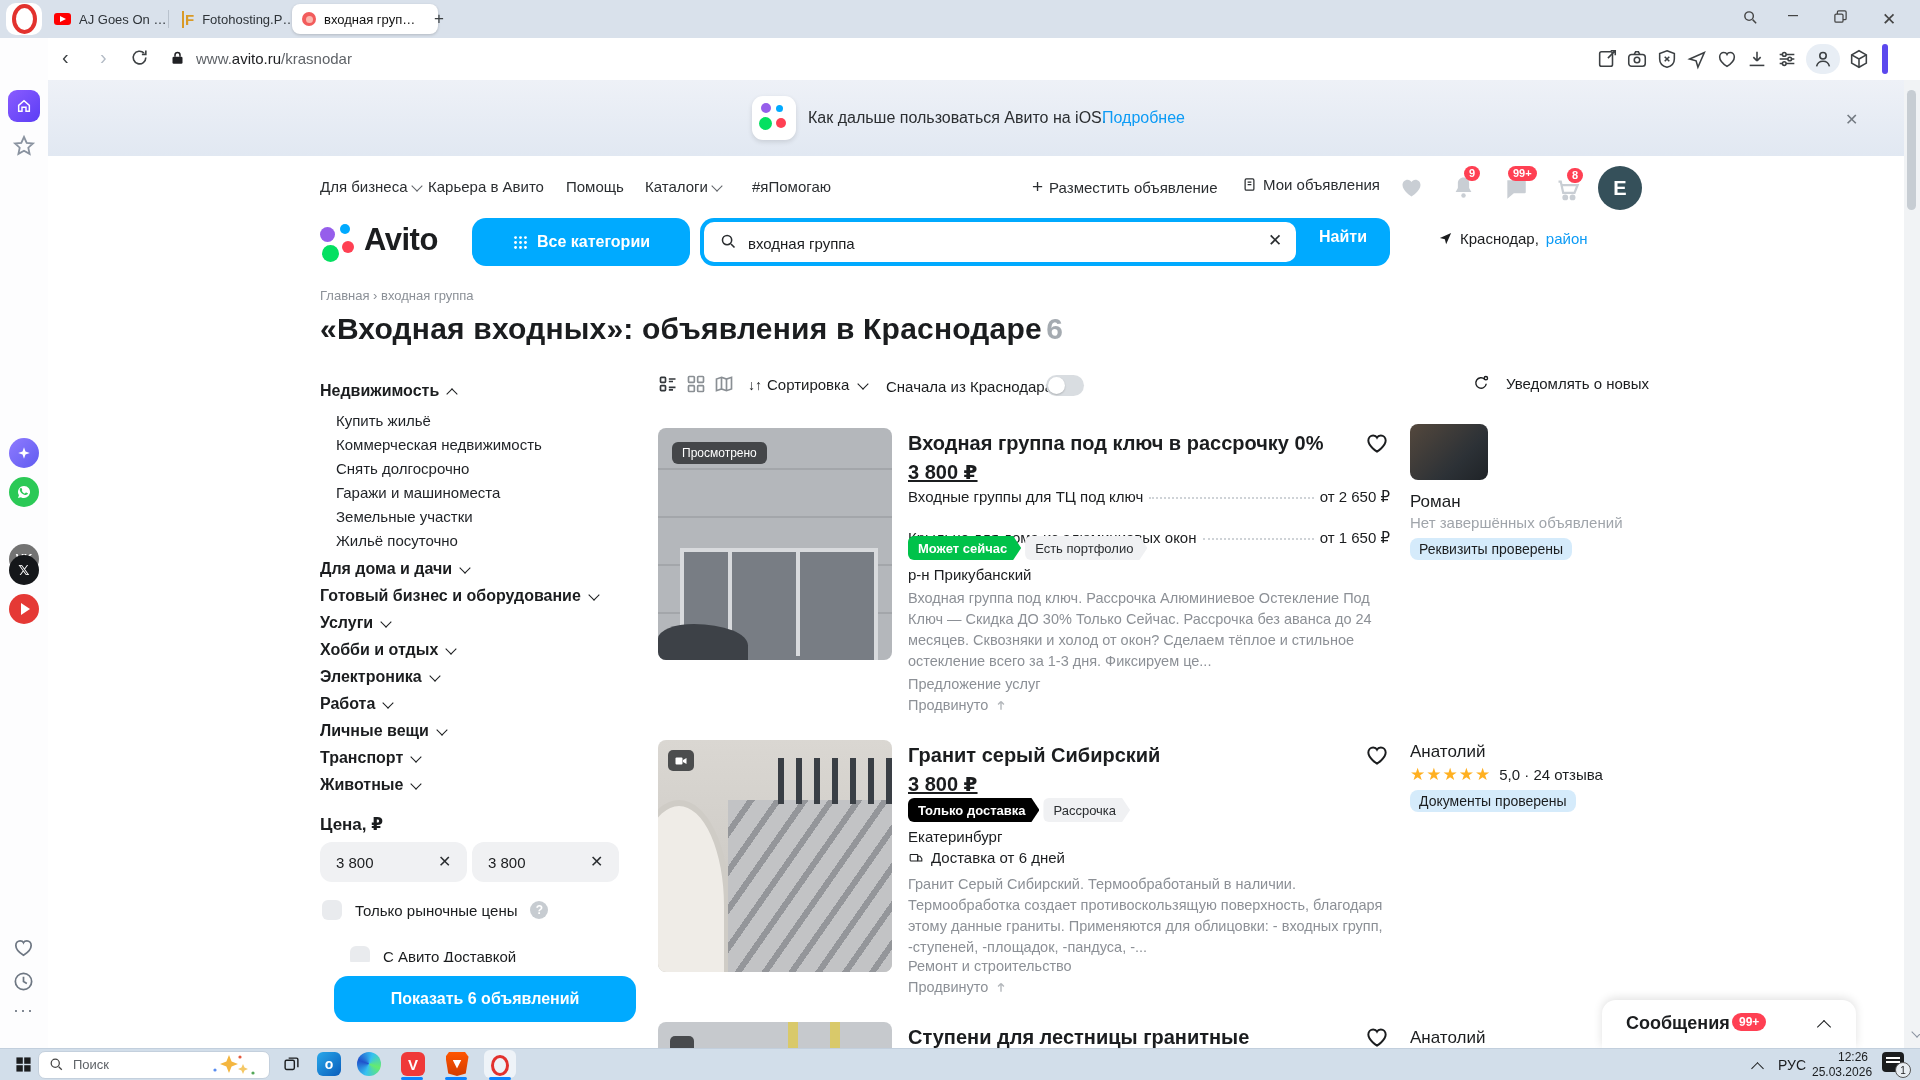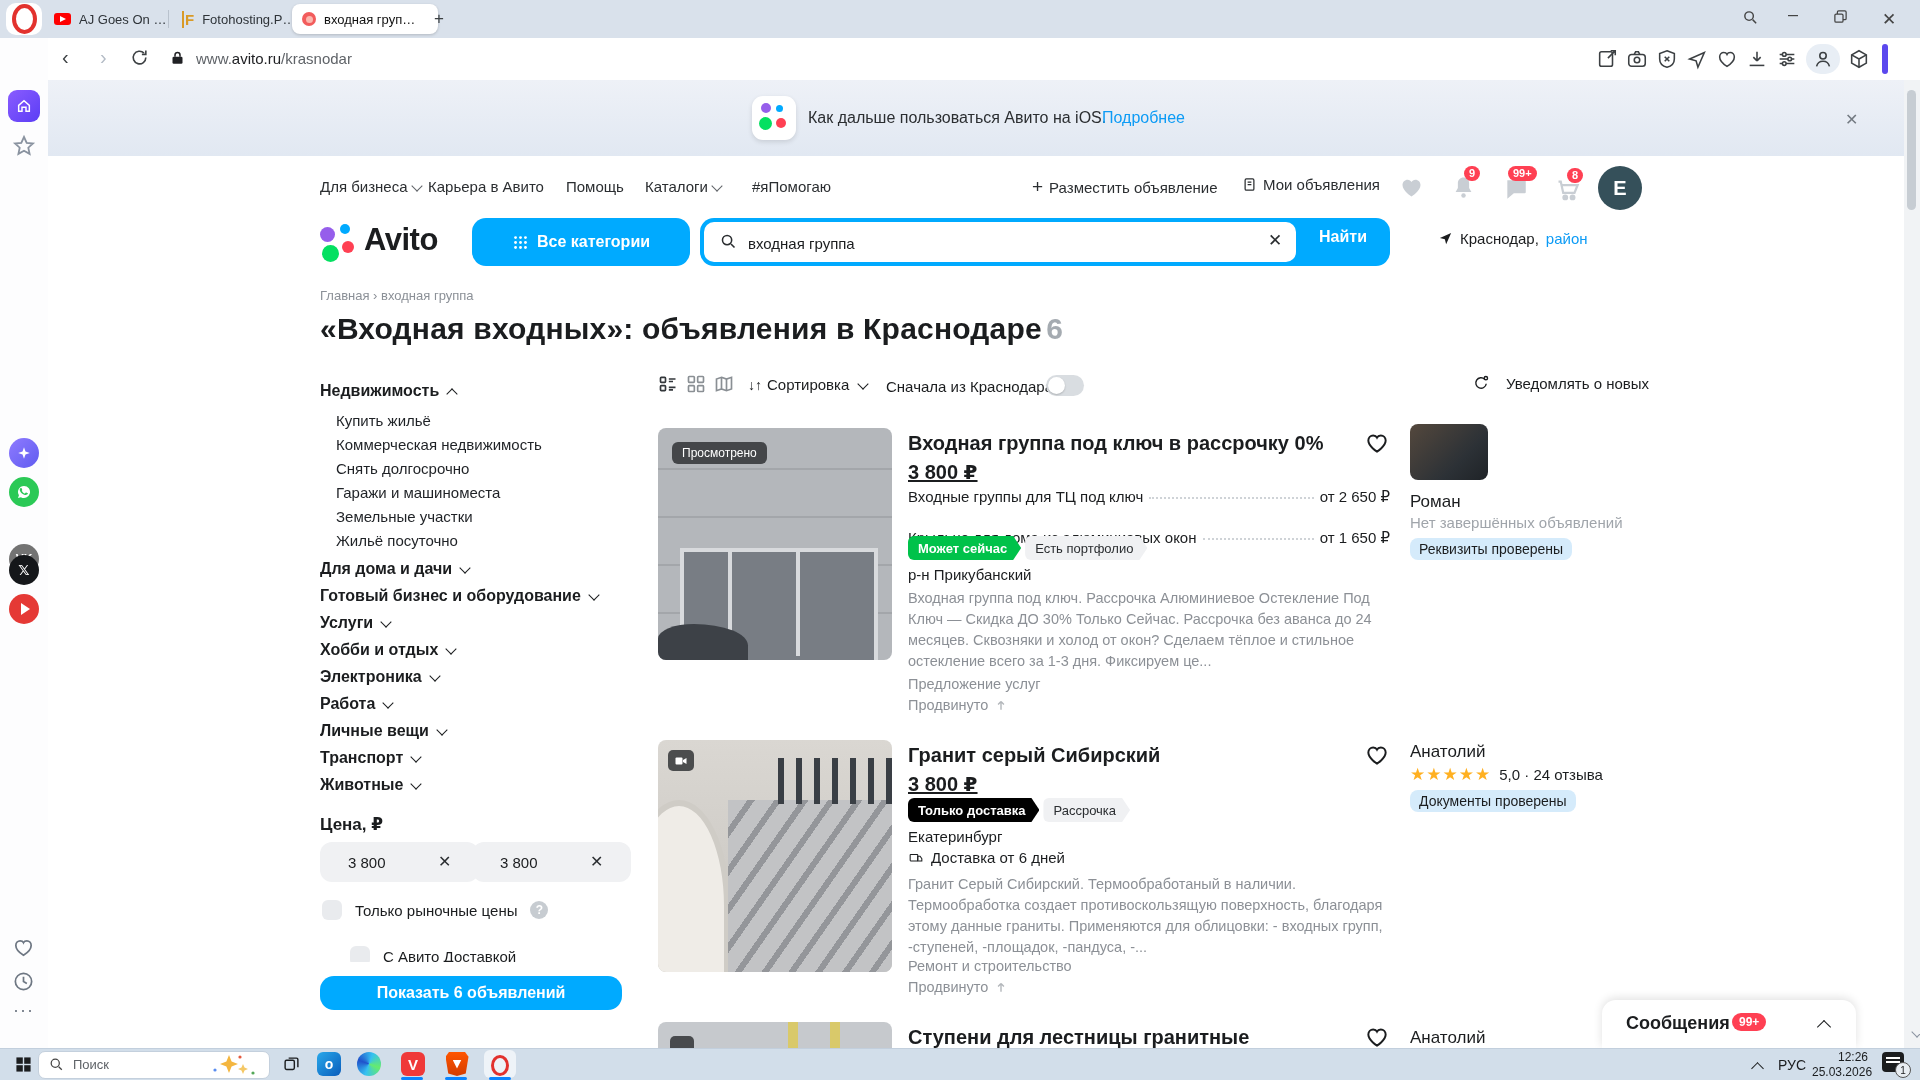--- a/index.html
+++ b/index.html
@@ -31,21 +31,21 @@
   .badge{background:#ff4053;color:#fff;border-radius:9px;font-size:11px;font-weight:700;
          padding:1px 5px;position:absolute;line-height:13px;}
   .bluebtn{background:#00aaff;color:#fff;border:none;border-radius:14px;font-weight:700;font-size:16px;
            display:flex;align-items:center;justify-content:center;gap:8px;cursor:pointer;
            font-family:"Liberation Sans",sans-serif;}
   .h1{font-size:30px;font-weight:800;letter-spacing:.2px;}
   .crumb{font-size:13px;color:#8b9097;}
   .cat{font-size:16px;font-weight:700;}
   .sub{font-size:15px;color:#1f2226;}
   .pill-input{background:#f0f1f3;border:none;border-radius:12px;height:40px;font-size:15px;
-              padding:0 34px 0 28px;width:100px;font-family:"Liberation Sans",sans-serif;color:#1b1d1f;}
+              padding:0 34px 0 16px;width:100px;font-family:"Liberation Sans",sans-serif;color:#1b1d1f;}
   .cbx{width:20px;height:20px;background:#e9ebee;border-radius:6px;}
   .tagbadge{height:24px;display:inline-flex;align-items:center;padding:0 14px 0 10px;font-size:13px;
             clip-path:polygon(0 0,calc(100% - 8px) 0,100% 50%,calc(100% - 8px) 100%,0 100%);
             border-radius:6px 0 0 6px;}
   .tag-green{background:#00c24a;color:#fff;font-weight:700;}
   .tag-blue{background:#000000;color:#fff;font-weight:700;}
   .tag-gray{background:#f0f1f3;color:#2b2e31;}
   .bluechip{background:#d5ebfb;border-radius:8px;padding:3px 9px;font-size:14px;color:#1b1d1f;display:inline-block;}
   .lst-title{font-size:20px;font-weight:600;}
   .price{font-size:20px;font-weight:800;text-decoration:underline;}
@@ -392,21 +392,21 @@
 <div class="a row" style="left:322px;top:900px;gap:13px;">
   <span class="cbx"></span>
   <span style="font-size:15px;">Только рыночные цены</span>
   <span class="circ" style="width:18px;height:18px;background:#c7ccd1;font-size:12px;">?</span>
 </div>
 <div class="a row" style="left:322px;top:946px;gap:13px;height:20px;overflow:hidden;padding-left:28px;">
   <span class="cbx"></span>
   <span style="font-size:15px;">С Авито Доставкой</span>
 </div>
 <div class="a" style="left:300px;top:962px;width:340px;height:86px;background:#fff;"></div>
-<button class="a bluebtn" style="left:320px;top:976px;width:302px;height:34px;">Показать 6 объявлений</button>
+<button class="a bluebtn" style="left:334px;top:976px;width:302px;height:46px;">Показать 6 объявлений</button>
 
 <div class="a imgbox" style="left:658px;top:428px;height:232px;background:
   repeating-linear-gradient(0deg,#b4b7bb 0 46px,#a3a6aa 46px 48px),
   repeating-linear-gradient(90deg,rgba(255,255,255,.08) 0 58px,rgba(0,0,0,.08) 58px 60px);">
   <span class="a" style="left:22px;top:120px;width:190px;height:112px;background:#787d84;border:4px solid #d8dadd;"></span>
   <span class="a" style="left:70px;top:124px;width:4px;height:104px;background:#d8dadd;"></span>
   <span class="a" style="left:138px;top:124px;width:4px;height:104px;background:#d8dadd;"></span>
   <span class="a" style="left:0;top:196px;width:90px;height:36px;background:#3d4147;border-radius:40% 60% 0 0;"></span>
   <span class="a" style="left:14px;top:14px;background:rgba(43,45,48,.82);color:#fff;font-size:12px;padding:4px 10px;border-radius:6px;">Просмотрено</span>
 </div>

